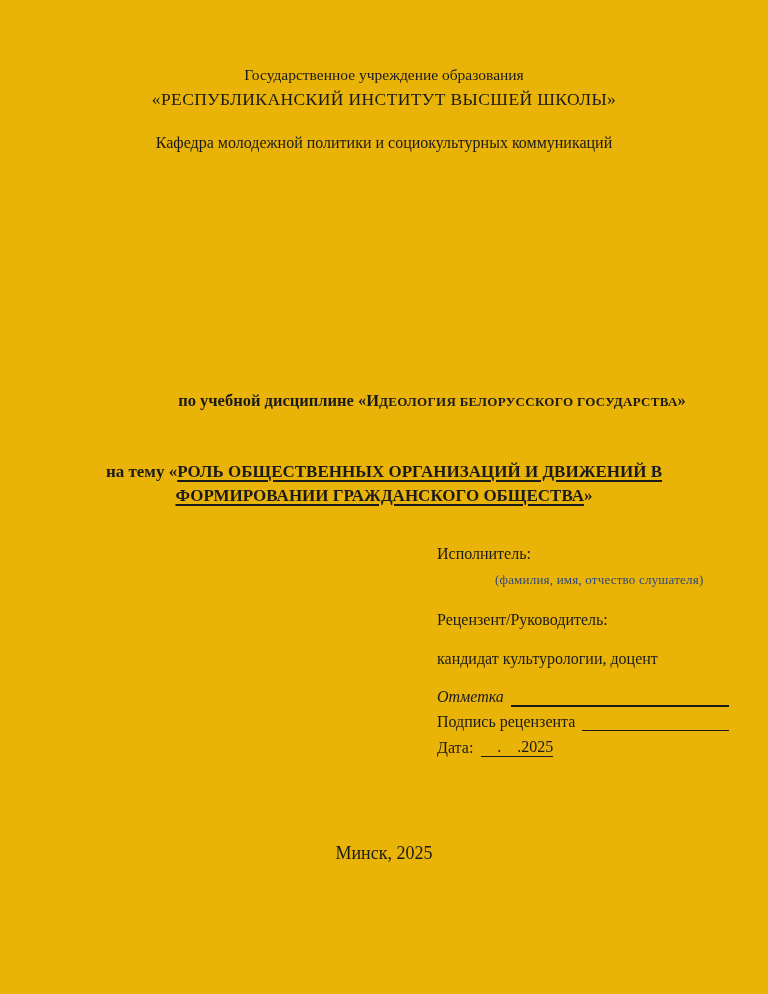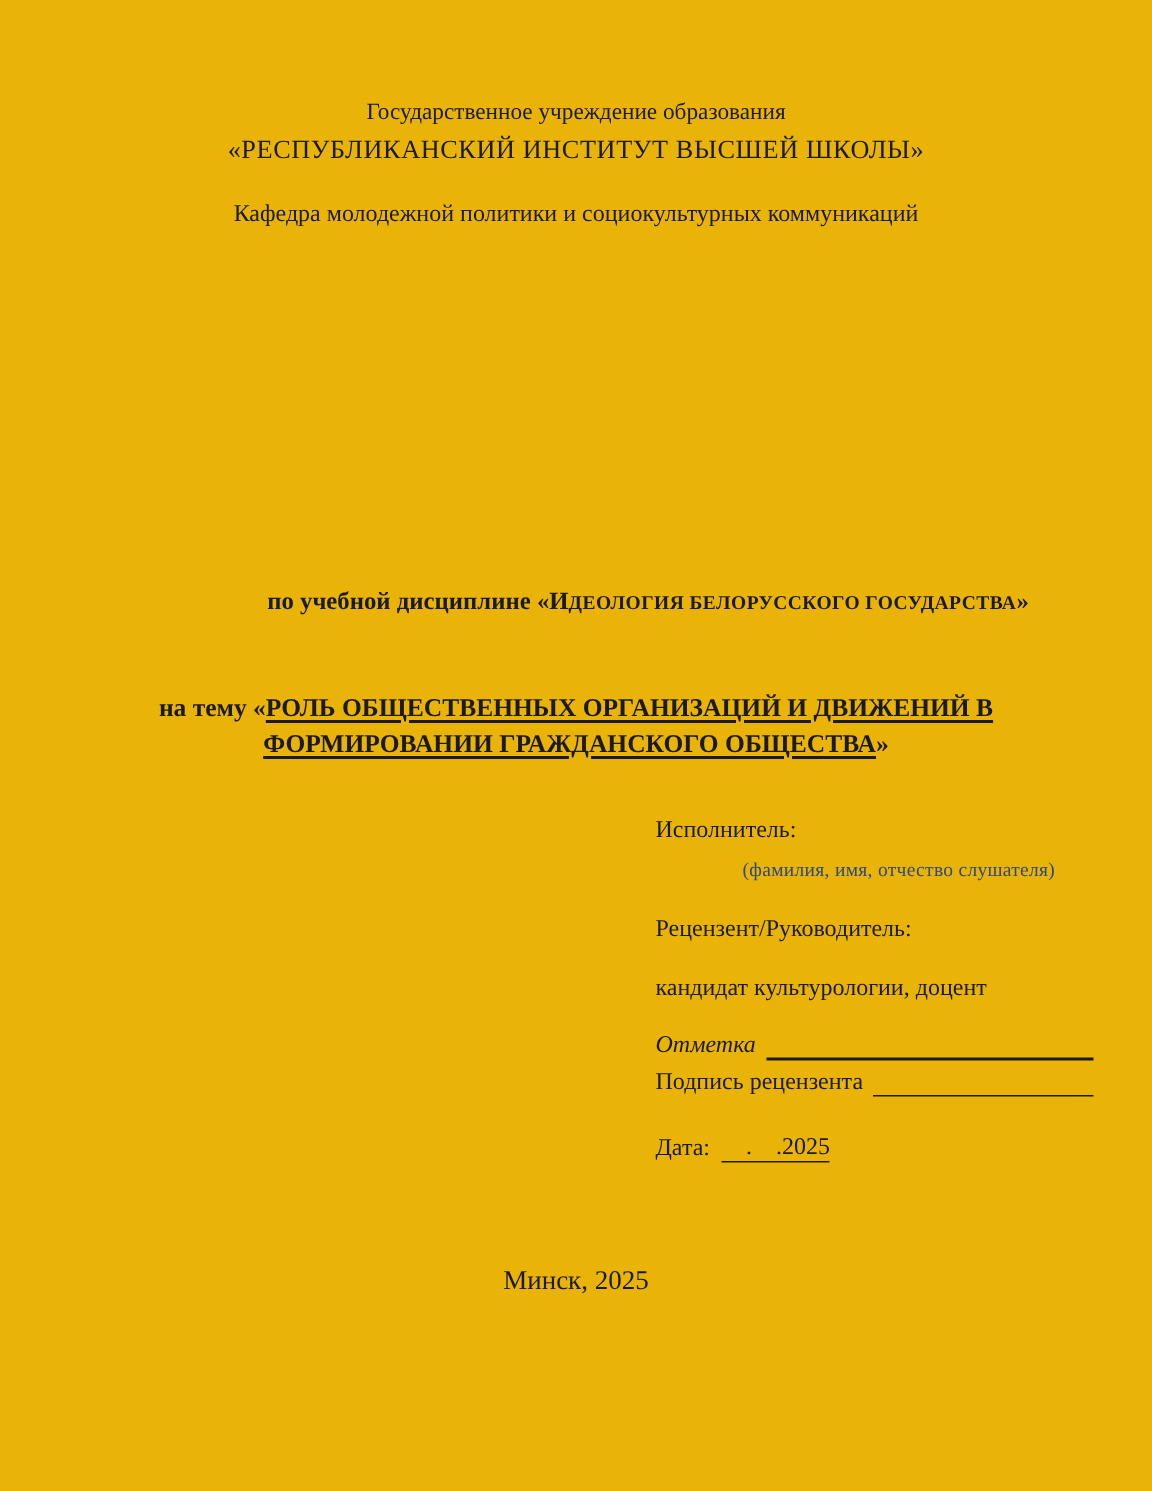--- a/index.html
+++ b/index.html
@@ -60,21 +60,20 @@
     margin-left: 7px;
     height: 17px;
     border-bottom: 2px solid #1a1a1a;
   }
   .blank-thin { border-bottom-width: 1px; }
   .date-value {
     white-space: pre;
     margin-left: 8px;
     border-bottom: 1.5px solid #1a1a1a;
     line-height: 19px;
-    margin-top: 18px;
   }
 
   .footer-city { top: 843px; font-size: 18px; }
 </style>
 </head>
 <body>
 
 <div class="page">
 
   <div class="abs centered hdr-line1">Государственное учреждение образования</div>

